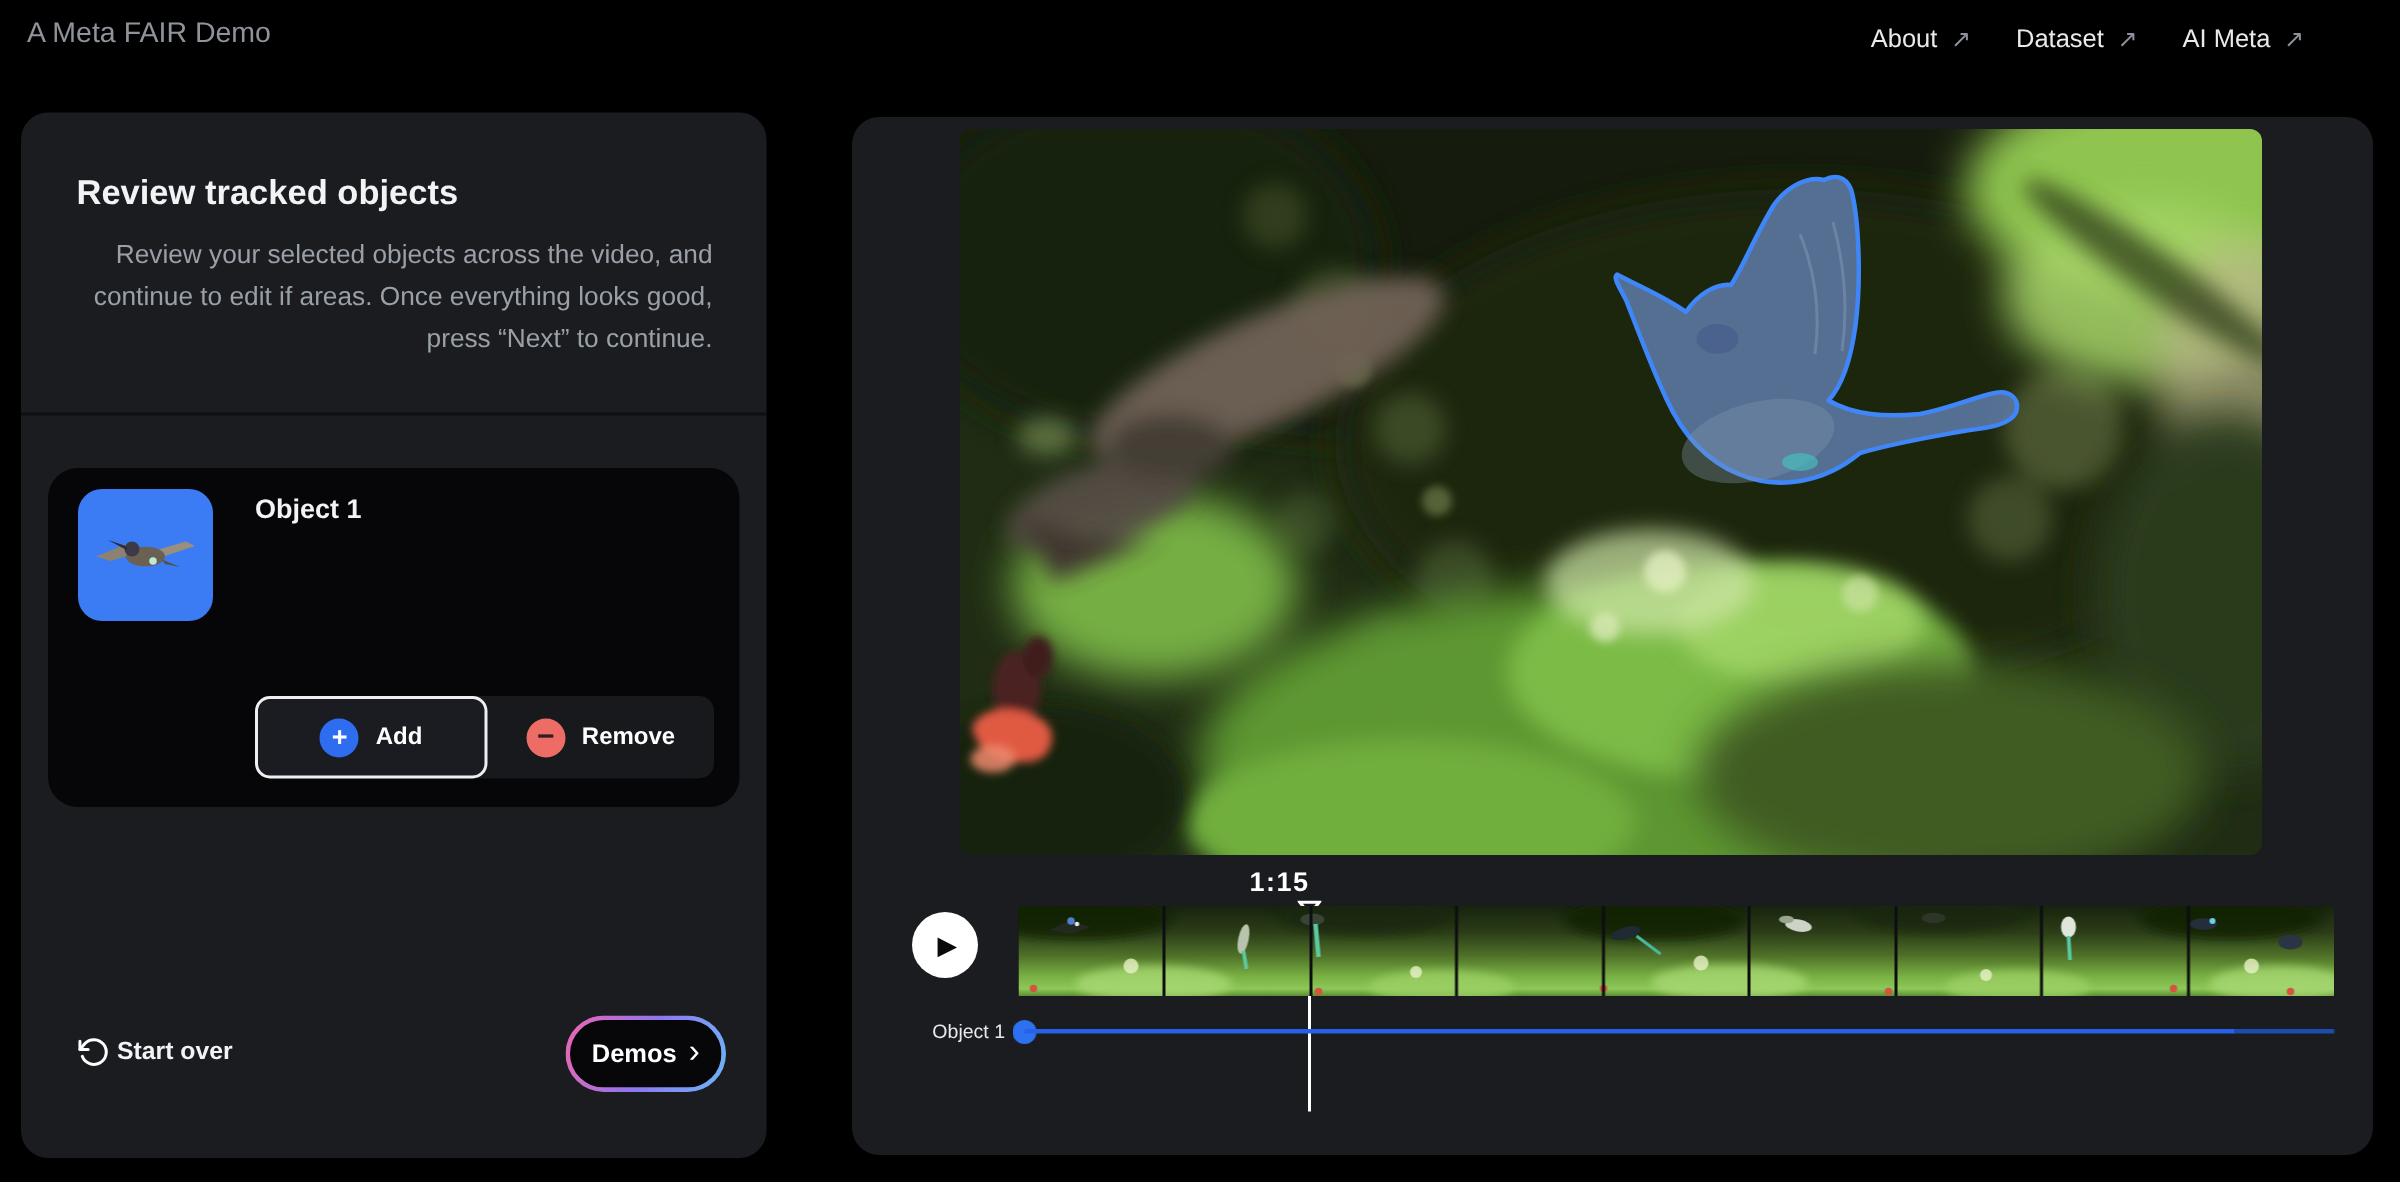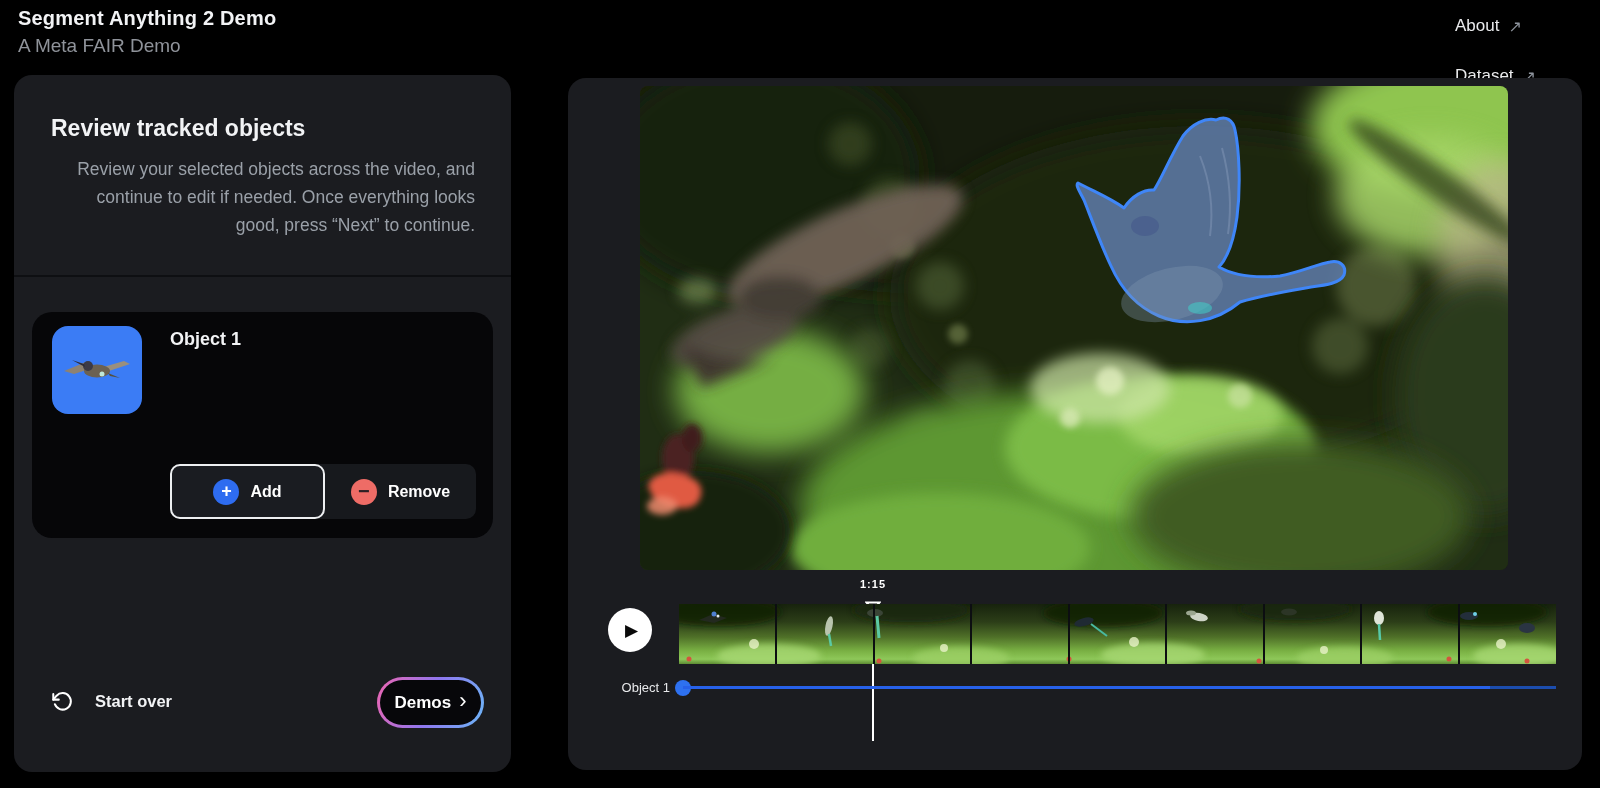--- a/index.html
+++ b/index.html
@@ -3,21 +3,21 @@
 <meta charset="utf-8">
 <style>
   * { margin:0; padding:0; box-sizing:border-box; }
   html,body { width:1600px; height:788px; background:#000; overflow:hidden;
               font-family:"Liberation Sans", sans-serif; color:#f2f3f5; }
 
   
   #app-header { position:absolute; left:18px; top:7px; }
   #app-title { font-size:20px; font-weight:700; letter-spacing:.2px; }
   #app-subtitle { font-size:19px; color:#8f939a; margin-top:5px; }
-  #top-nav { position:absolute; right:64px; top:16px; display:flex; gap:30px;flex-direction:column; }
+  #top-nav { position:absolute; right:64px; top:16px; display:flex; gap:30px; }
   .nav-link { display:flex; align-items:center; gap:9px; font-size:17px; color:#e9eaec; cursor:pointer; }
   .ext-arrow { color:#8d939c; font-size:16px; }
 
   
   #review-panel { position:absolute; left:14px; top:75px; width:497px; height:697px;
                   background:#1b1c20; border-radius:18px;text-align:right; }
   #review-heading { position:absolute; left:37px; top:40px; font-size:23px; font-weight:700; }
   #review-desc { position:absolute; left:37px; top:80px; width:424px; font-size:17.5px;
                  line-height:28px; color:#9aa0a8; }
   #review-divider { position:absolute; left:0; right:0; top:200px; height:2px; background:#0e0f12; }
@@ -38,38 +38,38 @@
   .toggle-btn { flex:1; display:flex; align-items:center; justify-content:center; gap:11px;
                 font-size:16px; font-weight:700; color:#fff; cursor:pointer; }
   #add-button { border:2px solid #edeff1; border-radius:10px; background:#1a1c21; }
   .tool-dot { width:26px; height:26px; border-radius:50%; display:flex; align-items:center;
               justify-content:center; font-size:18px; font-weight:700; }
   #add-dot { background:#2e6cf0; color:#fff; }
   #remove-dot { background:#ee6c66; color:#2b2024; font-size:20px; }
 
   
   #start-over-button { position:absolute; left:37px; top:615px; display:flex; align-items:center;
-                       gap:22px; font-size:16.5px; font-weight:600; cursor:pointer; }
+                       gap:5px; font-size:16.5px; font-weight:600; cursor:pointer; }
   #next-button { position:absolute; left:363px; top:602px; width:107px; height:51px;
                  border-radius:26px; border:3px solid transparent;
                  background:linear-gradient(#07070a,#07070a) padding-box,
                             linear-gradient(110deg,#ef65b0,#8f76ef,#6cb6f8) border-box;
                  display:flex; align-items:center; justify-content:center; gap:8px;
                  font-size:17px; font-weight:700; color:#fff; cursor:pointer; }
   #next-chevron { font-size:22px; font-weight:400; margin-top:-3px; }
 
   
   #player-panel { position:absolute; left:568px; top:78px; width:1014px; height:692px;
                   background:#1b1c20; border-radius:18px; }
   #video-canvas { position:absolute; left:72px; top:8px; width:868px; height:484px;
                   border-radius:8px; overflow:hidden; background:#1d2a14; cursor:crosshair; }
   #video-canvas svg { display:block; width:100%; height:100%; }
 
-  #timecode { position:absolute; left:265px; top:500px; width:80px; text-align:center;
-              font-size:11px; font-weight:600; letter-spacing:1px; color:#fff; }
+  #timecode { position:absolute; left:265px; top:500px; width:80px; text-align:left;
+              font-size:18px; font-weight:600; letter-spacing:1px; color:#fff; }
   #playhead { position:absolute; left:297px; top:520px; width:16px; height:146px; cursor:ew-resize; }
   #playhead-line { position:absolute; left:7px; top:10px; width:2px; height:133px; background:#fff; }
 
   #play-button { position:absolute; left:40px; top:530px; width:44px; height:44px; border-radius:50%;
                  background:#fff; color:#0a0a0a; display:flex; align-items:center; justify-content:center;
                  font-size:17px; cursor:pointer; }
   #play-glyph { margin-left:3px; }
 
   #filmstrip { position:absolute; left:111px; top:526px; width:877px; height:60px; cursor:pointer; }
   #filmstrip svg { display:block; width:100%; height:100%; }
@@ -78,42 +78,41 @@
                      font-size:13px; color:#e8e9eb; }
   #track-dot { position:absolute; left:107px; top:602px; width:16px; height:16px; border-radius:50%;
                background:#2e71f0; }
   #track-line-progress { position:absolute; left:115px; top:608px; width:807px; height:3px; background:#2761ea; }
   #track-line-rest { position:absolute; left:922px; top:608px; width:66px; height:3px; background:#1c4dae; }
 </style>
 </head>
 <body>
 
 <div id="app-header">
-  <div id="app-title">Segment Anything 2 Demo</div>
   <div id="app-subtitle">A Meta FAIR Demo</div>
 </div>
 
 <div id="top-nav">
   <div class="nav-link">
     <span>About</span>
     <span class="ext-arrow">↗</span>
   </div>
   <div class="nav-link">
     <span>Dataset</span>
     <span class="ext-arrow">↗</span>
   </div>
   <div class="nav-link">
     <span>AI Meta</span>
     <span class="ext-arrow">↗</span>
   </div>
 </div>
 
 <div id="review-panel">
   <div id="review-heading">Review tracked objects</div>
-  <div id="review-desc">Review your selected objects across the video, and continue to edit if needed. Once everything looks good, press “Next” to continue.</div>
+  <div id="review-desc">Review your selected objects across the video, and continue to edit if areas. Once everything looks good, press “Next” to continue.</div>
   <div id="review-divider"></div>
 
   <div id="object-card">
     <div id="object-thumb">
       <svg width="74" height="46" viewBox="0 0 74 46">
         <path d="M4 24 L26 15 L36 20 L14 27 Z" fill="#8d8272"></path>
         <path d="M40 21 L64 14 L70 17 L46 25 Z" fill="#9a8f7d"></path>
         <ellipse cx="37" cy="24" rx="13" ry="6.5" fill="#6b6152"></ellipse>
         <circle cx="28" cy="19" r="5" fill="#3c3a46"></circle>
         <path d="M24 17 L12 13 L25 20 Z" fill="#2e2c36"></path>

